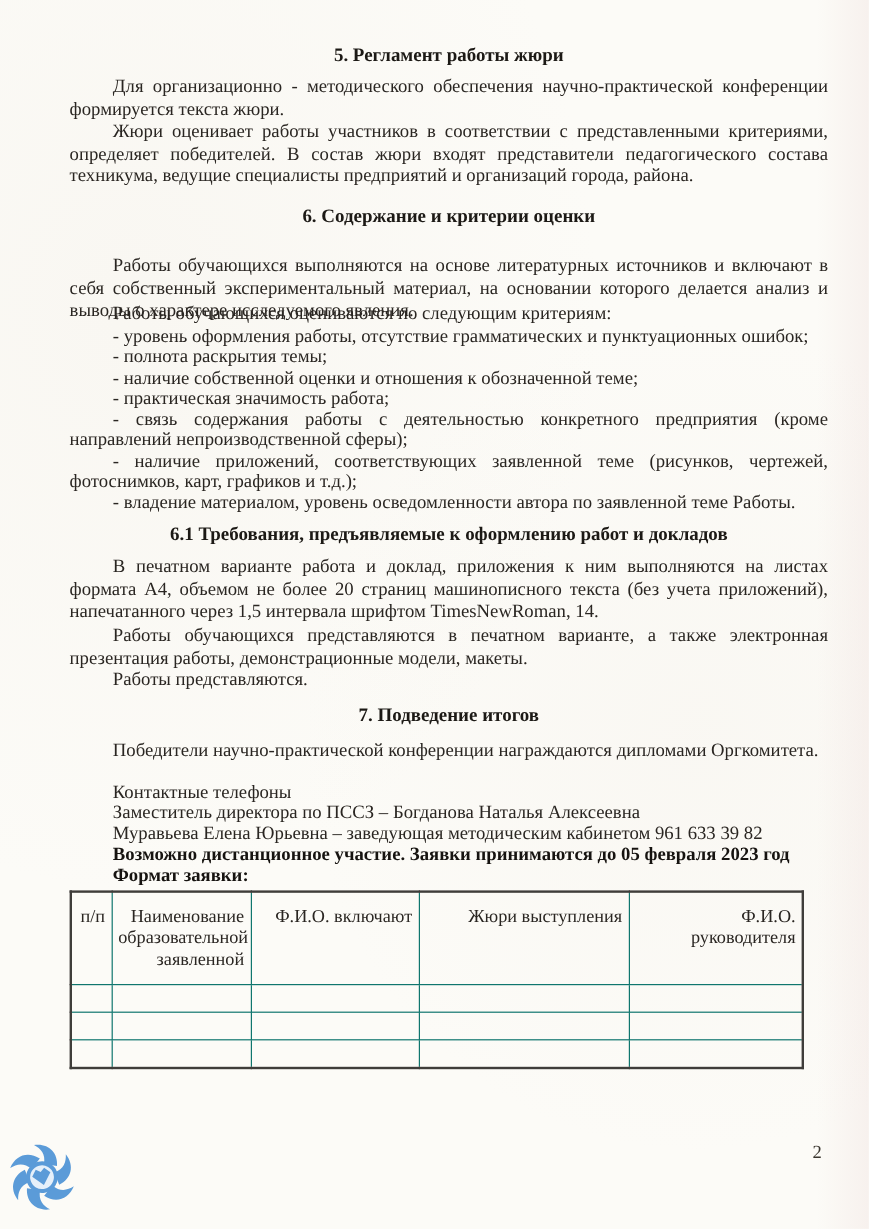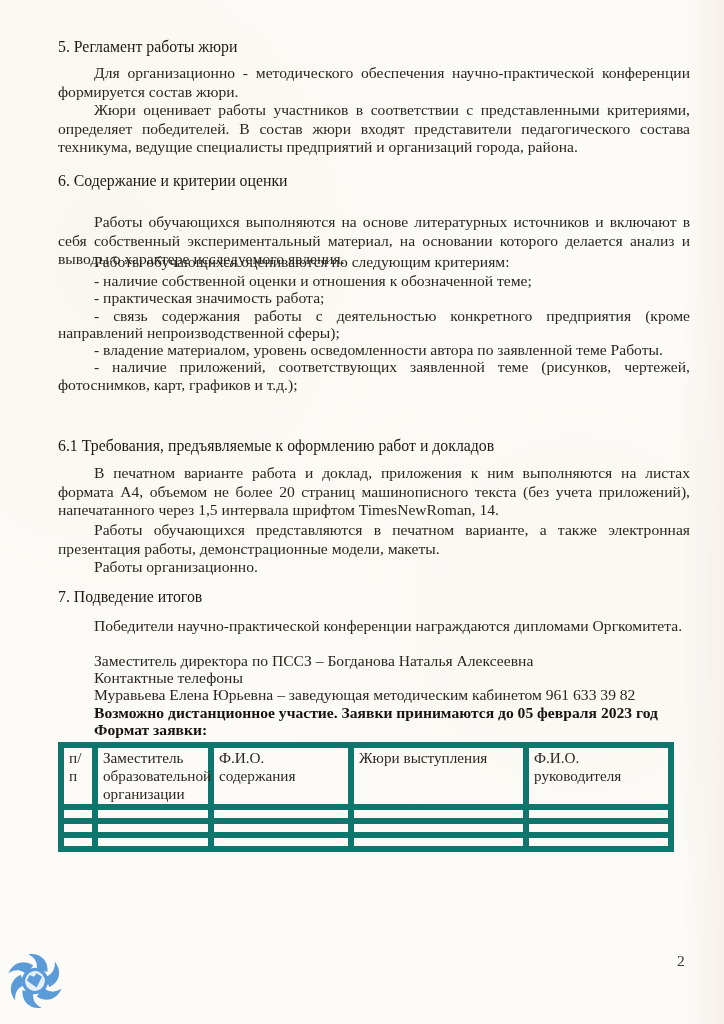--- a/index.html
+++ b/index.html
@@ -9,92 +9,94 @@
     background-image:
       linear-gradient(90deg, rgba(244,231,229,0.0) 94%, rgba(238,222,220,0.35) 100%),
       radial-gradient(ellipse at 15% 25%, rgba(235,228,218,0.18), transparent 45%),
       radial-gradient(ellipse at 80% 60%, rgba(235,228,218,0.15), transparent 40%);
     font-family:"Liberation Serif","DejaVu Serif",serif;
     color:#2a2622;
     position:relative;
     overflow:hidden;
   }
   .blk{position:absolute;left:58px;width:632px;font-size:15.6px;line-height:18.6px;}
-  .title{font-weight:normal;color:#1c1915;font-size:15.8px;}
+  .title{font-weight:bold;text-align:center;color:#1c1915;font-size:15.8px;}
   .para{text-align:justify;text-indent:36px;}
   .criteria p{margin:0;text-align:justify;text-indent:36px;line-height:17.3px;}
   .contacts{line-height:17.2px;}
   .contacts div{padding-left:36px;}
   .contacts .bold{font-weight:bold;color:#161310;}
   table.app{
     position:absolute;left:58px;top:742px;width:610px;
     border-collapse:collapse;table-layout:fixed;
     font-size:15.2px;line-height:18px;color:#2a2622;
   }
   table.app th, table.app td{
-    border:6px solid #0f766e;
-    padding:1px 5px;vertical-align:top;font-weight:normal;text-align:left;
+    border:1px solid #0f766e;
+    padding:11px 5px;vertical-align:top;font-weight:normal;text-align:right;
   }
   table.app{border:2px solid #3f3d3a;}
   tr.hdr{height:62px;}
   tr.empty{height:14px;}
   th.center, td.center{text-align:center;}
   .pagenum{position:absolute;left:677px;top:952px;font-size:15.5px;color:#3a362f;}
   .logo{position:absolute;left:5px;top:948px;}
 </style>
 </head>
 <body>
 
 <div>
 
   <div class="blk title" style="top:38px">5. Регламент работы жюри</div>
-  <div class="blk para" style="top:64px">Для организационно - методического обеспечения научно-практической конференции формируется состав жюри.</div>
+  <div class="blk para" style="top:64px">Для организационно - методического обеспечения научно-практической конференции формируется текста жюри.</div>
   <div class="blk para" style="top:101px">Жюри оценивает работы участников в соответствии с представленными критериями, определяет победителей. В состав жюри входят представители педагогического состава техникума, ведущие специалисты предприятий и организаций города, района.</div>
 
   <div class="blk title" style="top:172px">6. Содержание и критерии оценки</div>
   <div class="blk para" style="top:213px">Работы обучающихся выполняются на основе литературных источников и включают в себя собственный экспериментальный материал, на основании которого делается анализ и выводы о характере исследуемого явления.</div>
   <div class="blk para" style="top:253px">Работы обучающихся оцениваются по следующим критериям:</div>
 
   <div class="blk criteria" style="top:272px">
+    <p>- уровень оформления работы, отсутствие грамматических и пунктуационных ошибок;</p>
+    <p>- полнота раскрытия темы;</p>
     <p>- наличие собственной оценки и отношения к обозначенной теме;</p>
     <p>- практическая значимость работа;</p>
     <p>- связь содержания работы с деятельностью конкретного предприятия (кроме направлений непроизводственной сферы);</p>
+    <p>- наличие приложений, соответствующих заявленной теме (рисунков, чертежей, фотоснимков, карт, графиков и т.д.);</p>
     <p>- владение материалом, уровень осведомленности автора по заявленной теме Работы.</p>
-    <p>- наличие приложений, соответствующих заявленной теме (рисунков, чертежей, фотоснимков, карт, графиков и т.д.);</p>
   </div>
 
   <div class="blk title" style="top:437px">6.1 Требования, предъявляемые к оформлению работ и докладов</div>
   <div class="blk para" style="top:464px">В печатном варианте работа и доклад, приложения к ним выполняются на листах формата А4, объемом не более 20 страниц машинописного текста (без учета приложений), напечатанного через 1,5 интервала шрифтом TimesNewRoman, 14.</div>
   <div class="blk para" style="top:521px">Работы обучающихся представляются в печатном варианте, а также электронная презентация работы, демонстрационные модели, макеты.</div>
-  <div class="blk para" style="top:558px">Работы организационно.</div>
+  <div class="blk para" style="top:558px">Работы представляются.</div>
 
   <div class="blk title" style="top:588px">7. Подведение итогов</div>
   <div class="blk para" style="top:617px">Победители научно-практической конференции награждаются дипломами Оргкомитета.</div>
 
   <div class="blk contacts" style="top:652px">
+    <div>Контактные телефоны</div>
     <div>Заместитель директора по ПССЗ – Богданова Наталья Алексеевна</div>
-    <div>Контактные телефоны</div>
     <div>Муравьева Елена Юрьевна – заведующая методическим кабинетом 961 633 39 82</div>
     <div class="bold">Возможно дистанционное участие. Заявки принимаются до 05 февраля 2023 год</div>
     <div class="bold">Формат заявки:</div>
   </div>
 
   <table class="app">
     <colgroup>
       <col style="width:34px">
         <col style="width:116px">
         <col style="width:140px">
         <col style="width:175px">
         <col style="width:145px">
     </colgroup>
     <tbody>
       <tr class="hdr">
         <th class="center">п/п</th>
-        <th>Заместитель образовательной организации</th>
-        <th>Ф.И.О. содержания</th>
+        <th>Наименование образовательной заявленной</th>
+        <th>Ф.И.О. включают</th>
         <th class="center">Жюри выступления</th>
         <th>Ф.И.О. руководителя</th>
       </tr>
       <tr class="empty">
         <td></td>
           <td></td>
           <td></td>
           <td></td>
           <td></td>
       </tr>

